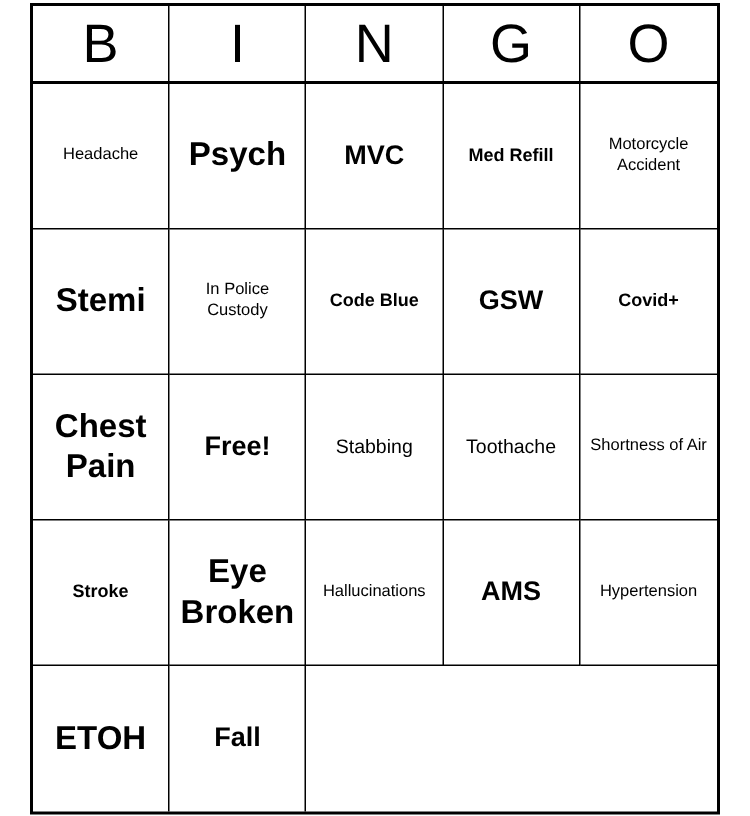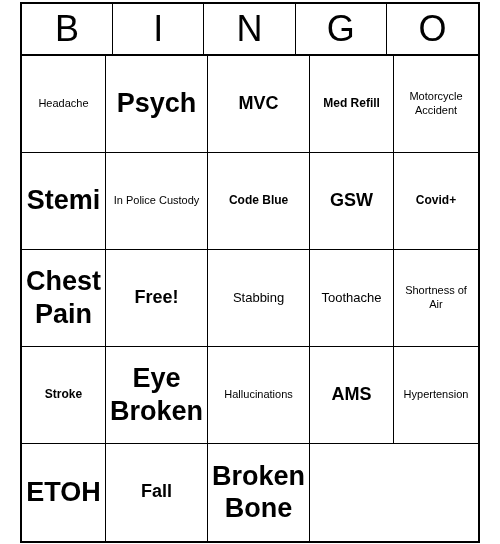--- a/index.html
+++ b/index.html
@@ -73,21 +73,21 @@
     .cell-text {
       line-height: 1.2;
     }
 
     .size-xl {
       font-size: 18px;
       font-weight: bold;
     }
 
     .size-lg {
-      font-size: 27px;
+      font-size: 22px;
       font-weight: bold;
     }
 
     .size-md {
       font-size: 12px;
       font-weight: bold;
     }
 
     .size-sm {
       font-size: 13px;
@@ -168,17 +168,14 @@
       </div>
       <div class="bingo-cell">
         <span class="cell-text size-xs">Hypertension</span>
       </div>
       <div class="bingo-cell">
         <span class="cell-text size-lg">ETOH</span>
       </div>
       <div class="bingo-cell">
         <span class="cell-text size-xl">Fall</span>
       </div>
-      <div class="bingo-cell">
-        <span class="cell-text size-lg">Broken Bone</span>
-      </div>
     </div>
 </div>
 
 </body></html>

